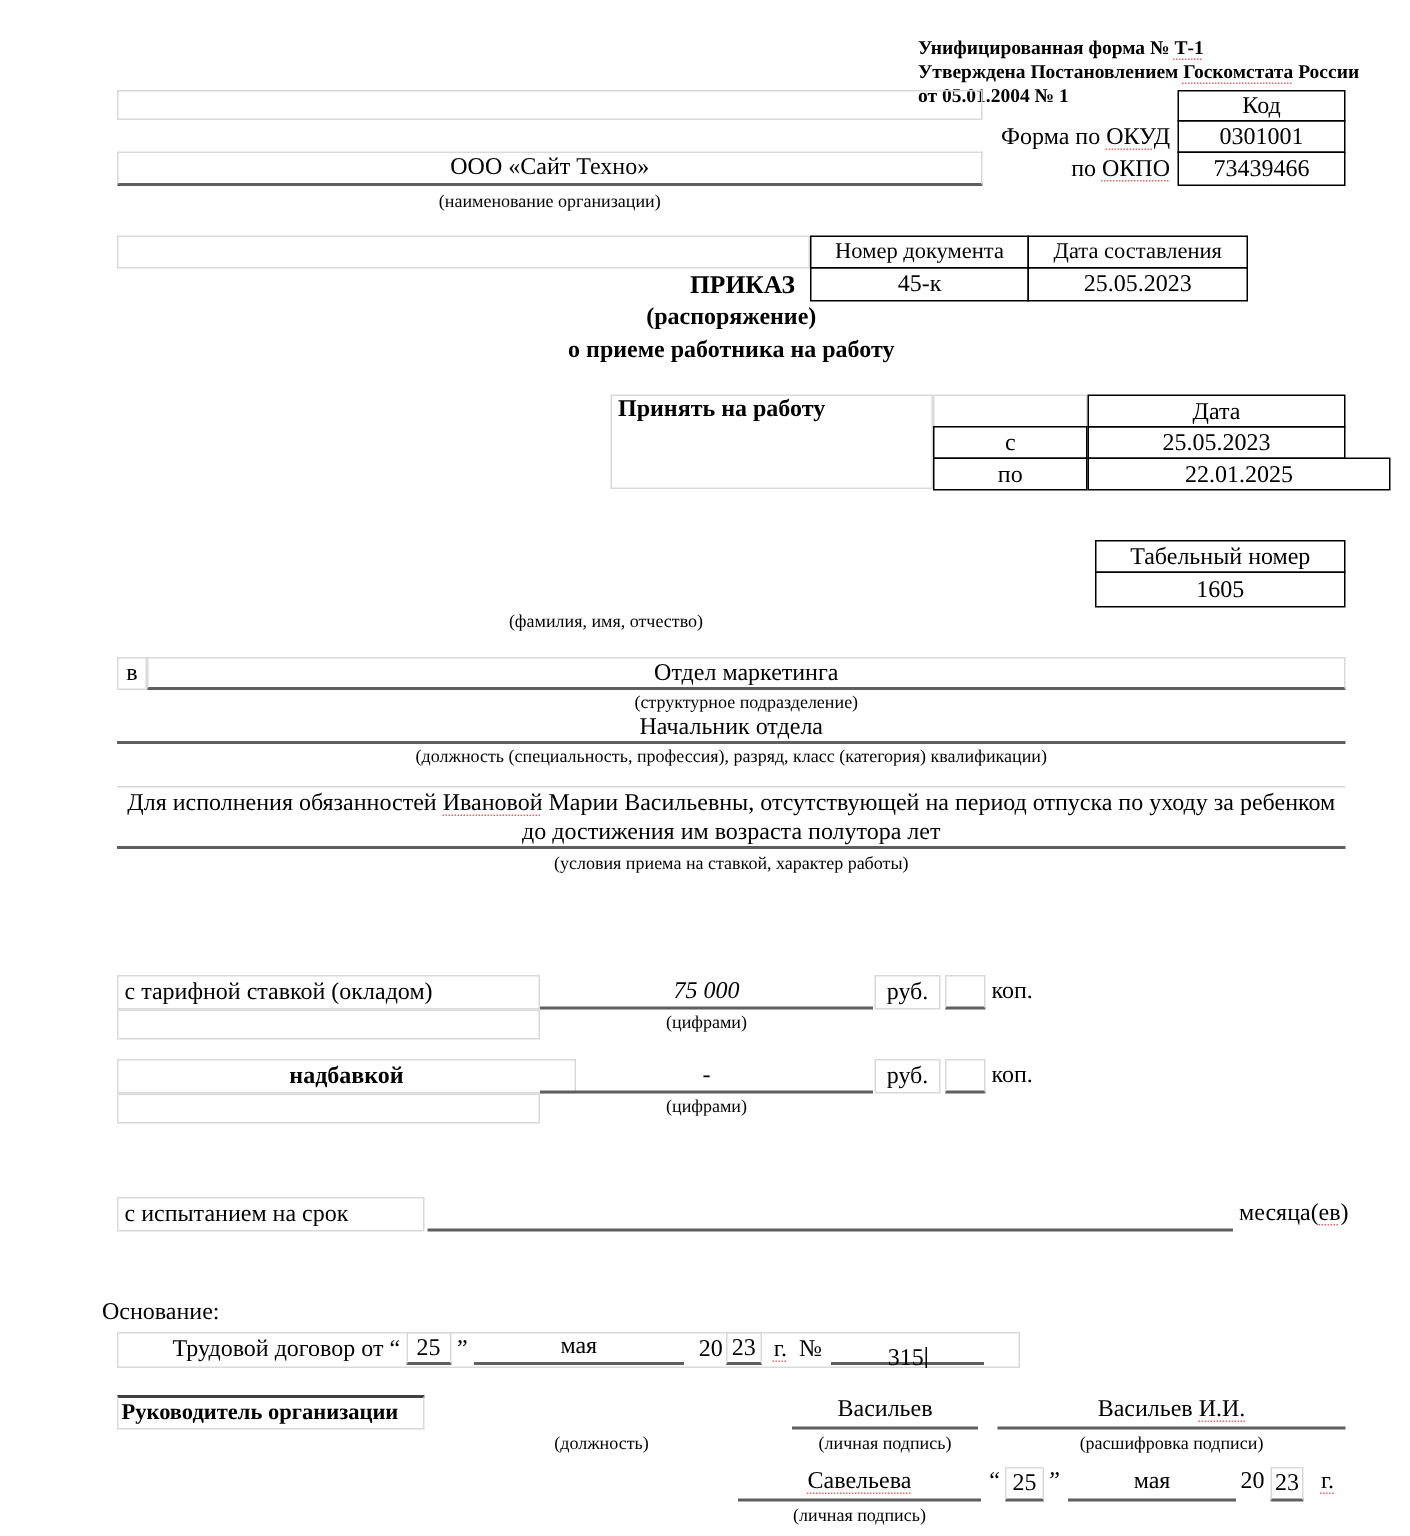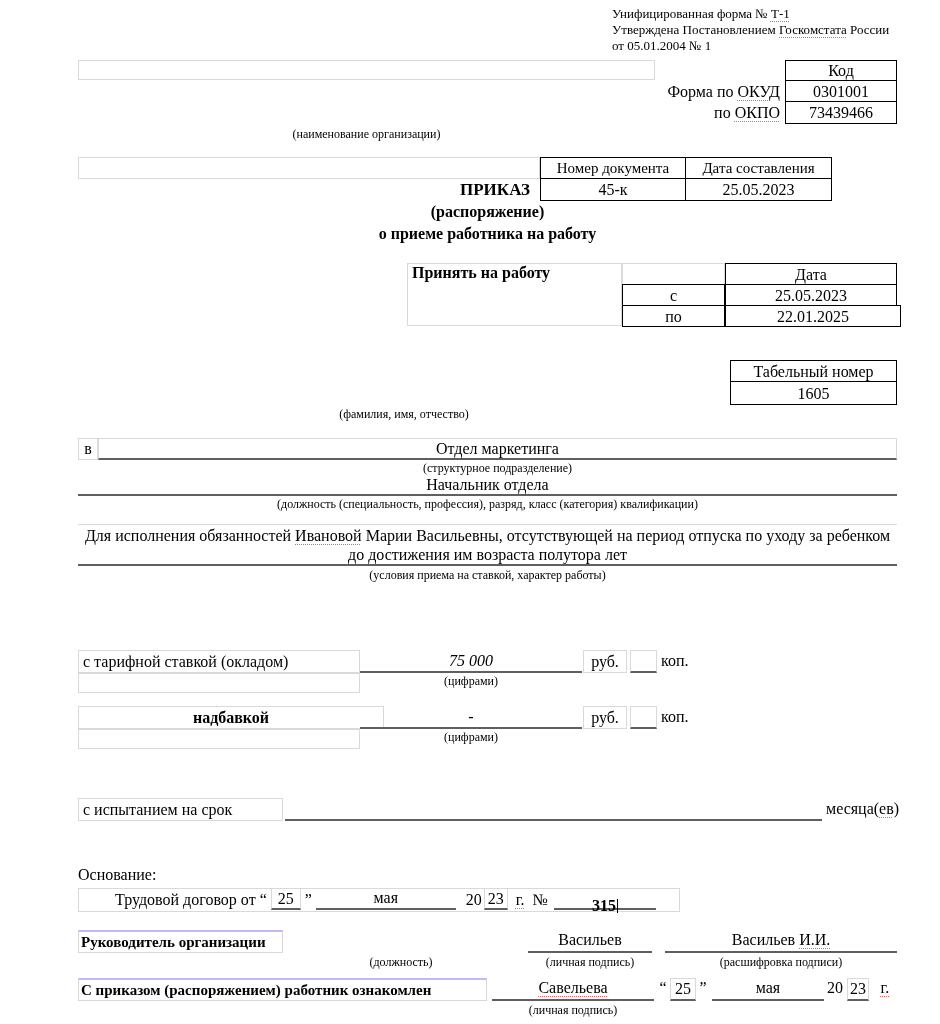--- a/index.html
+++ b/index.html
@@ -5,43 +5,44 @@
   html,body{margin:0;padding:0;background:#ffffff;}
   .page{position:relative;width:940px;height:1024px;background:#fff;
         font-family:"Liberation Serif",serif;color:#000;font-size:16px;overflow:hidden;}
   .abs{position:absolute;box-sizing:border-box;}
   .c{text-align:center;}
   .r{text-align:right;}
   .bold{font-weight:bold;}
   .bk{border:1px solid #000;}
   .lt{border:1px solid #d9d9d9;}
   .bb{border-bottom:2px solid #5f5f5f;}
-  .bt{border-top:2px solid #c4b5fd;}
+  .bt{border-top:2px solid #404040;}
   .cap{font-size:12px;text-align:center;color:#000;}
   .sp{text-decoration:underline dotted #e06666;text-decoration-thickness:1px;text-underline-offset:3px;}
   .note{font-size:13px;line-height:16px;}
   .flex{display:flex;align-items:flex-end;}
   .caret{display:inline-block;width:1px;height:14px;background:#000;margin-left:1px;vertical-align:-2px;}
   .fld{box-sizing:border-box;}
 </style>
 </head>
 <body>
 
 <div class="page">
 
-  <div class="abs note" style="left:612px;top:6px;width:320px;">
+  <div class="abs note" style="left:612px;top:24px;width:320px;font-weight:bold;">
     <div><span>Унифицированная форма № </span><span class="sp">Т-1</span></div>
     <div><span>Утверждена Постановлением </span><span class="sp">Госкомстата</span><span> России</span></div>
     <div>от 05.01.2004 № 1</div>
   </div>
 
   <div class="abs lt" style="left:78px;top:60px;width:577px;height:20px;"></div>
   <div class="abs bk c" style="left:785px;top:60px;width:112px;height:21px;line-height:20px;">Код</div>
   <div class="abs r" style="left:540px;top:82px;width:240px;height:20px;line-height:20px;"><span>Форма по </span><span class="sp">ОКУД</span></div>
   <div class="abs bk c" style="left:785px;top:80px;width:112px;height:22px;line-height:21px;">0301001</div>
+  <div class="abs lt bb c" style="left:78px;top:101px;width:577px;height:23px;line-height:20px;">ООО «Сайт Техно»</div>
   <div class="abs r" style="left:640px;top:103px;width:140px;height:20px;line-height:20px;"><span>по </span><span class="sp">ОКПО</span></div>
   <div class="abs bk c" style="left:785px;top:101px;width:112px;height:23px;line-height:22px;">73439466</div>
   <div class="abs cap" style="left:78px;top:127px;width:577px;">(наименование организации)</div>
 
   <div class="abs lt" style="left:78px;top:157px;width:462px;height:22px;"></div>
   <div class="abs bk c" style="left:540px;top:157px;width:146px;height:22px;line-height:21px;font-size:15px;">Номер документа</div>
   <div class="abs bk c" style="left:685px;top:157px;width:147px;height:22px;line-height:21px;font-size:15px;">Дата составления</div>
   <div class="abs r bold" style="left:78px;top:178px;width:452px;height:23px;line-height:23px;font-size:17px;">ПРИКАЗ</div>
   <div class="abs bk c" style="left:540px;top:178px;width:146px;height:23px;line-height:22px;">45-к</div>
   <div class="abs bk c" style="left:685px;top:178px;width:147px;height:23px;line-height:22px;">25.05.2023</div>
@@ -49,21 +50,21 @@
   <div class="abs c bold" style="left:78px;top:225px;width:819px;height:22px;font-size:16px;">о приеме работника на работу</div>
 
   <div class="abs lt" style="left:407px;top:263px;width:215px;height:63px;display:flex;align-items:flex-start;padding-left:4px;">
       <span class="bold">Принять на работу</span>
     </div>
   <div class="abs lt" style="left:622px;top:263px;width:103px;height:22px;"></div>
   <div class="abs bk c" style="left:725px;top:263px;width:172px;height:22px;line-height:21px;">Дата</div>
   <div class="abs bk c" style="left:622px;top:284px;width:103px;height:22px;line-height:21px;">с</div>
   <div class="abs bk c" style="left:725px;top:284px;width:172px;height:22px;line-height:21px;">25.05.2023</div>
   <div class="abs bk c" style="left:622px;top:305px;width:103px;height:22px;line-height:21px;">по</div>
-  <div class="abs bk c" style="left:725px;top:305px;width:176px;height:22px;line-height:21px;">22.01.2025</div>
+  <div class="abs bk c" style="left:725px;top:305px;width:202px;height:22px;line-height:21px;">22.01.2025</div>
 
   <div class="abs bk c" style="left:730px;top:360px;width:167px;height:22px;line-height:21px;">Табельный номер</div>
   <div class="abs bk c" style="left:730px;top:381px;width:167px;height:24px;line-height:23px;">1605</div>
   <div class="abs cap" style="left:78px;top:407px;width:652px;">(фамилия, имя, отчество)</div>
 
   <div class="abs lt c" style="left:78px;top:438px;width:20px;height:22px;line-height:20px;">в</div>
   <div class="abs lt bb c" style="left:98px;top:438px;width:799px;height:22px;line-height:19px;">Отдел маркетинга</div>
   <div class="abs cap" style="left:98px;top:461px;width:799px;">(структурное подразделение)</div>
   <div class="abs bb c" style="left:78px;top:475px;width:819px;height:21px;line-height:20px;">Начальник отдела</div>
   <div class="abs cap" style="left:78px;top:497px;width:819px;">(должность (специальность, профессия), разряд, класс (категория) квалификации)</div>
@@ -85,42 +86,41 @@
   <div class="abs lt c" style="left:583px;top:706px;width:44px;height:23px;line-height:21px;">руб.</div>
   <div class="abs lt bb" style="left:630px;top:706px;width:27px;height:23px;"></div>
   <div class="abs" style="left:661px;top:706px;width:42px;height:23px;line-height:21px;">коп.</div>
   <div class="abs lt" style="left:78px;top:729px;width:282px;height:20px;"></div>
   <div class="abs cap" style="left:360px;top:730px;width:222px;">(цифрами)</div>
 
   <div class="abs lt" style="left:78px;top:798px;width:205px;height:23px;line-height:21px;padding-left:4px;">с испытанием на срок</div>
   <div class="abs bb c" style="left:285px;top:798px;width:537px;height:23px;line-height:21px;"></div>
   <div class="abs" style="left:826px;top:798px;width:74px;height:23px;line-height:21px;"><span>месяца(</span><span class="sp">ев</span><span>)</span></div>
 
-  <div class="abs" style="left:78px;top:864px;width:220px;height:22px;line-height:22px;">Основание:</div>
+  <div class="abs" style="left:68px;top:864px;width:220px;height:22px;line-height:22px;">Основание:</div>
   <div class="abs lt flex" style="left:78px;top:888px;width:602px;height:24px;padding-left:36px;padding-bottom:1px;">
     <span style="line-height:20px;">Трудовой договор от</span>
     <span style="margin:0 4px;line-height:20px;">“</span>
     <span class="fld lt bb c" style="width:30px;height:22px;line-height:19px;border-bottom:2px solid #5f5f5f;">25</span>
     <span style="margin:0 4px;line-height:20px;">”</span>
     <span class="fld bb c" style="width:140px;height:22px;line-height:19px;">мая</span>
     <span style="margin-left:10px;line-height:20px;">20</span>
     <span class="fld lt bb c" style="width:24px;height:22px;line-height:19px;margin-left:2px;border-bottom:2px solid #5f5f5f;">23</span>
     <span class="sp" style="margin-left:8px;line-height:20px;">г.</span>
     <span style="margin-left:8px;line-height:20px;">№</span>
-    <span class="fld bb c" style="width:102px;height:14px;line-height:19px;margin-left:6px;font-weight:bold;"><span>315</span><span class="caret"></span></span>
+    <span class="fld bb c" style="width:102px;height:14px;line-height:19px;margin-left:6px;"><span>315</span><span class="caret"></span></span>
   </div>
 
   <div class="abs lt bt bold" style="left:78px;top:930px;width:205px;height:23px;line-height:20px;padding-left:2px;font-size:15px;">Руководитель организации</div>
   <div class="abs bb c" style="left:528px;top:930px;width:124px;height:23px;line-height:20px;">Васильев</div>
   <div class="abs bb c" style="left:665px;top:930px;width:232px;height:23px;line-height:20px;"><span>Васильев </span><span class="sp">И.И.</span></div>
   <div class="abs cap" style="left:290px;top:955px;width:222px;">(должность)</div>
   <div class="abs cap" style="left:528px;top:955px;width:124px;">(личная подпись)</div>
   <div class="abs cap" style="left:665px;top:955px;width:232px;">(расшифровка подписи)</div>
 
-  <div class="abs lt bt bold" style="left:78px;top:978px;width:409px;height:23px;line-height:20px;padding-left:2px;font-size:15px;">С приказом (распоряжением) работник ознакомлен</div>
   <div class="abs bb c" style="left:492px;top:978px;width:162px;height:23px;line-height:20px;"><span class="sp">Савельева</span></div>
   <div class="abs c" style="left:657px;top:978px;width:12px;height:23px;line-height:20px;">“</div>
   <div class="abs lt bb c" style="left:670px;top:978px;width:26px;height:23px;line-height:20px;">25</div>
   <div class="abs c" style="left:697px;top:978px;width:12px;height:23px;line-height:20px;">”</div>
   <div class="abs bb c" style="left:712px;top:978px;width:112px;height:23px;line-height:20px;">мая</div>
   <div class="abs" style="left:827px;top:978px;width:20px;height:23px;line-height:20px;">20</div>
   <div class="abs lt bb c" style="left:847px;top:978px;width:22px;height:23px;line-height:20px;">23</div>
   <div class="abs c" style="left:873px;top:978px;width:24px;height:23px;line-height:20px;"><span class="sp">г.</span></div>
   <div class="abs cap" style="left:492px;top:1003px;width:162px;">(личная подпись)</div>
 

